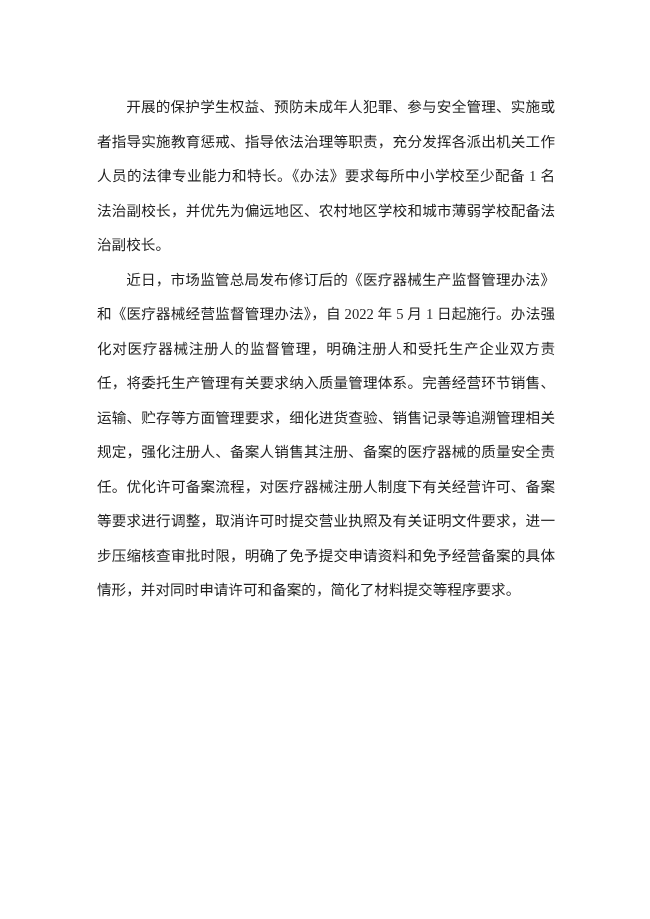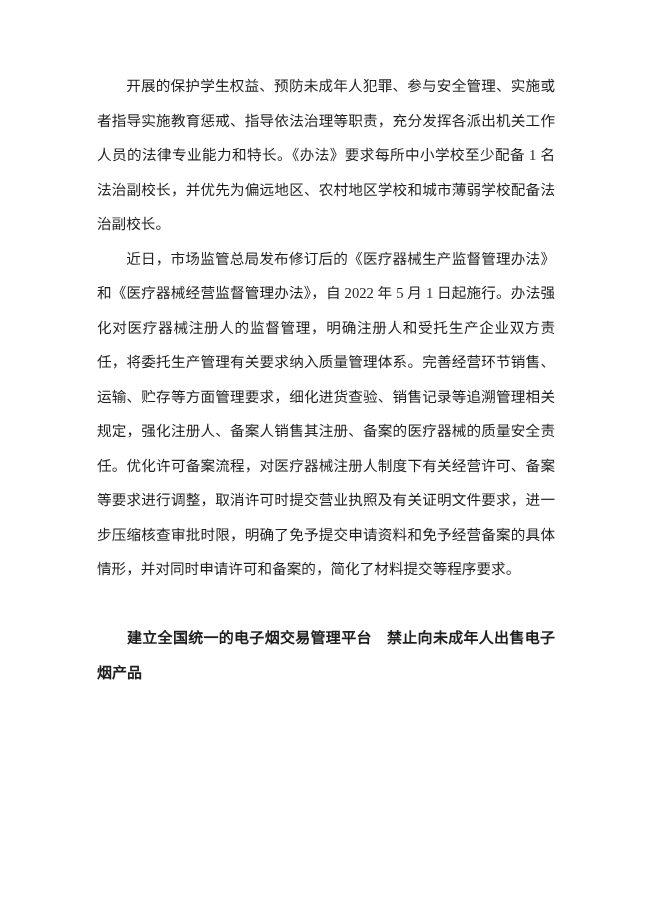--- a/index.html
+++ b/index.html
@@ -12,21 +12,21 @@
     width: 650px;
     height: 919px;
     background: #ffffff;
     overflow: hidden;
     font-family: "Liberation Serif", "DejaVu Serif", serif;
     color: #1f1f1f;
   }
   .text-column {
     position: absolute;
     left: 97px;
-    top: 69px;
+    top: 90px;
     width: 458px;
   }
   .para {
     margin: 0;
     font-size: 14.6px;
     line-height: 34.5px;
     text-align: justify;
     text-indent: 2em;
     word-break: break-all;
     letter-spacing: 0;
@@ -45,17 +45,16 @@
 <body>
 
 <div class="page">
   <div class="text-column">
 
     <p class="para">开展的保护学生权益、预防未成年人犯罪、参与安全管理、实施或者指导实施教育惩戒、指导依法治理等职责，充分发挥各派出机关工作人员的法律专业能力和特长。《办法》要求每所中小学校至少配备 1 名法治副校长，并优先为偏远地区、农村地区学校和城市薄弱学校配备法治副校长。</p>
 
 
     <p class="para">近日，市场监管总局发布修订后的《医疗器械生产监督管理办法》和《医疗器械经营监督管理办法》，自 2022 年 5 月 1 日起施行。办法强化对医疗器械注册人的监督管理，明确注册人和受托生产企业双方责任，将委托生产管理有关要求纳入质量管理体系。完善经营环节销售、运输、贮存等方面管理要求，细化进货查验、销售记录等追溯管理相关规定，强化注册人、备案人销售其注册、备案的医疗器械的质量安全责任。优化许可备案流程，对医疗器械注册人制度下有关经营许可、备案等要求进行调整，取消许可时提交营业执照及有关证明文件要求，进一步压缩核查审批时限，明确了免予提交申请资料和免予经营备案的具体情形，并对同时申请许可和备案的，简化了材料提交等程序要求。</p>
 
-    <p class="heading">建立全国统一的电子烟交易管理平台　禁止向未成年人出售电子烟产品</p>
 
 
   </div>
 </div>
 
 </body></html>

